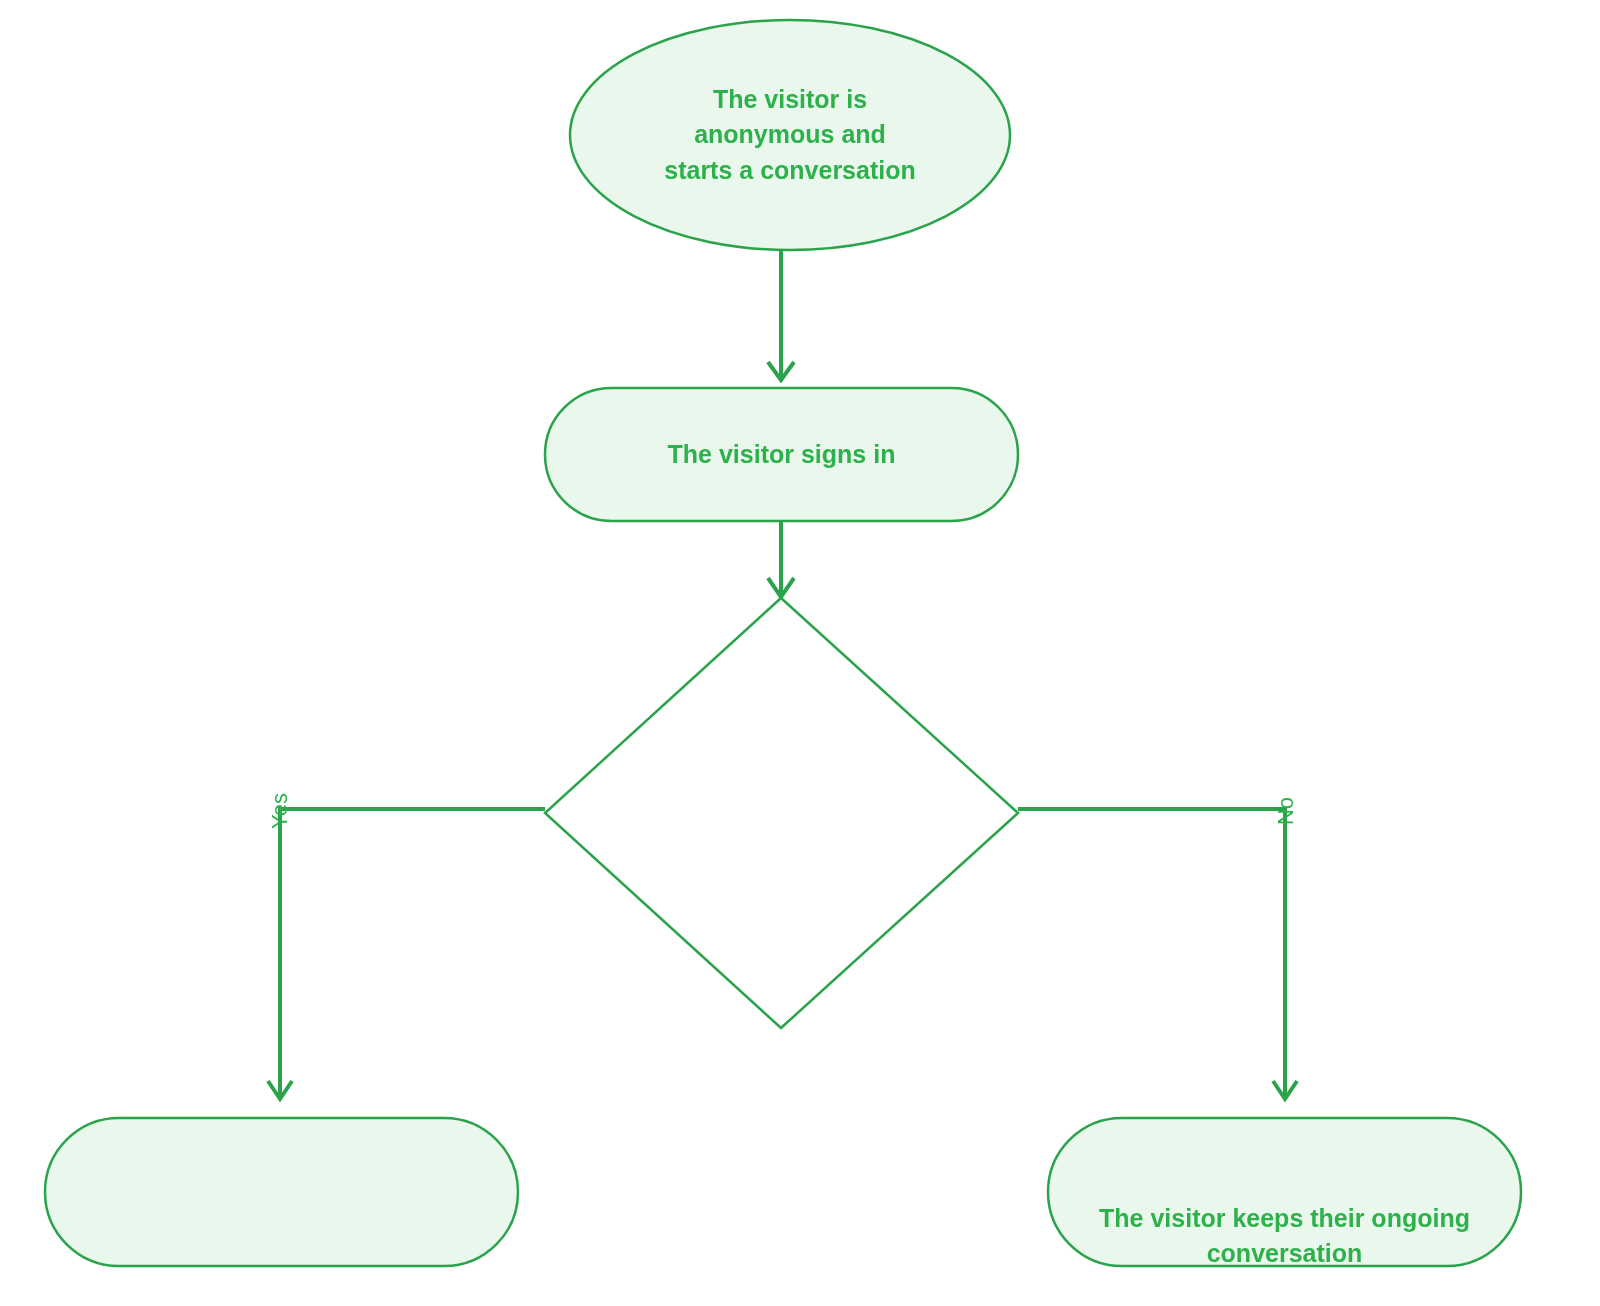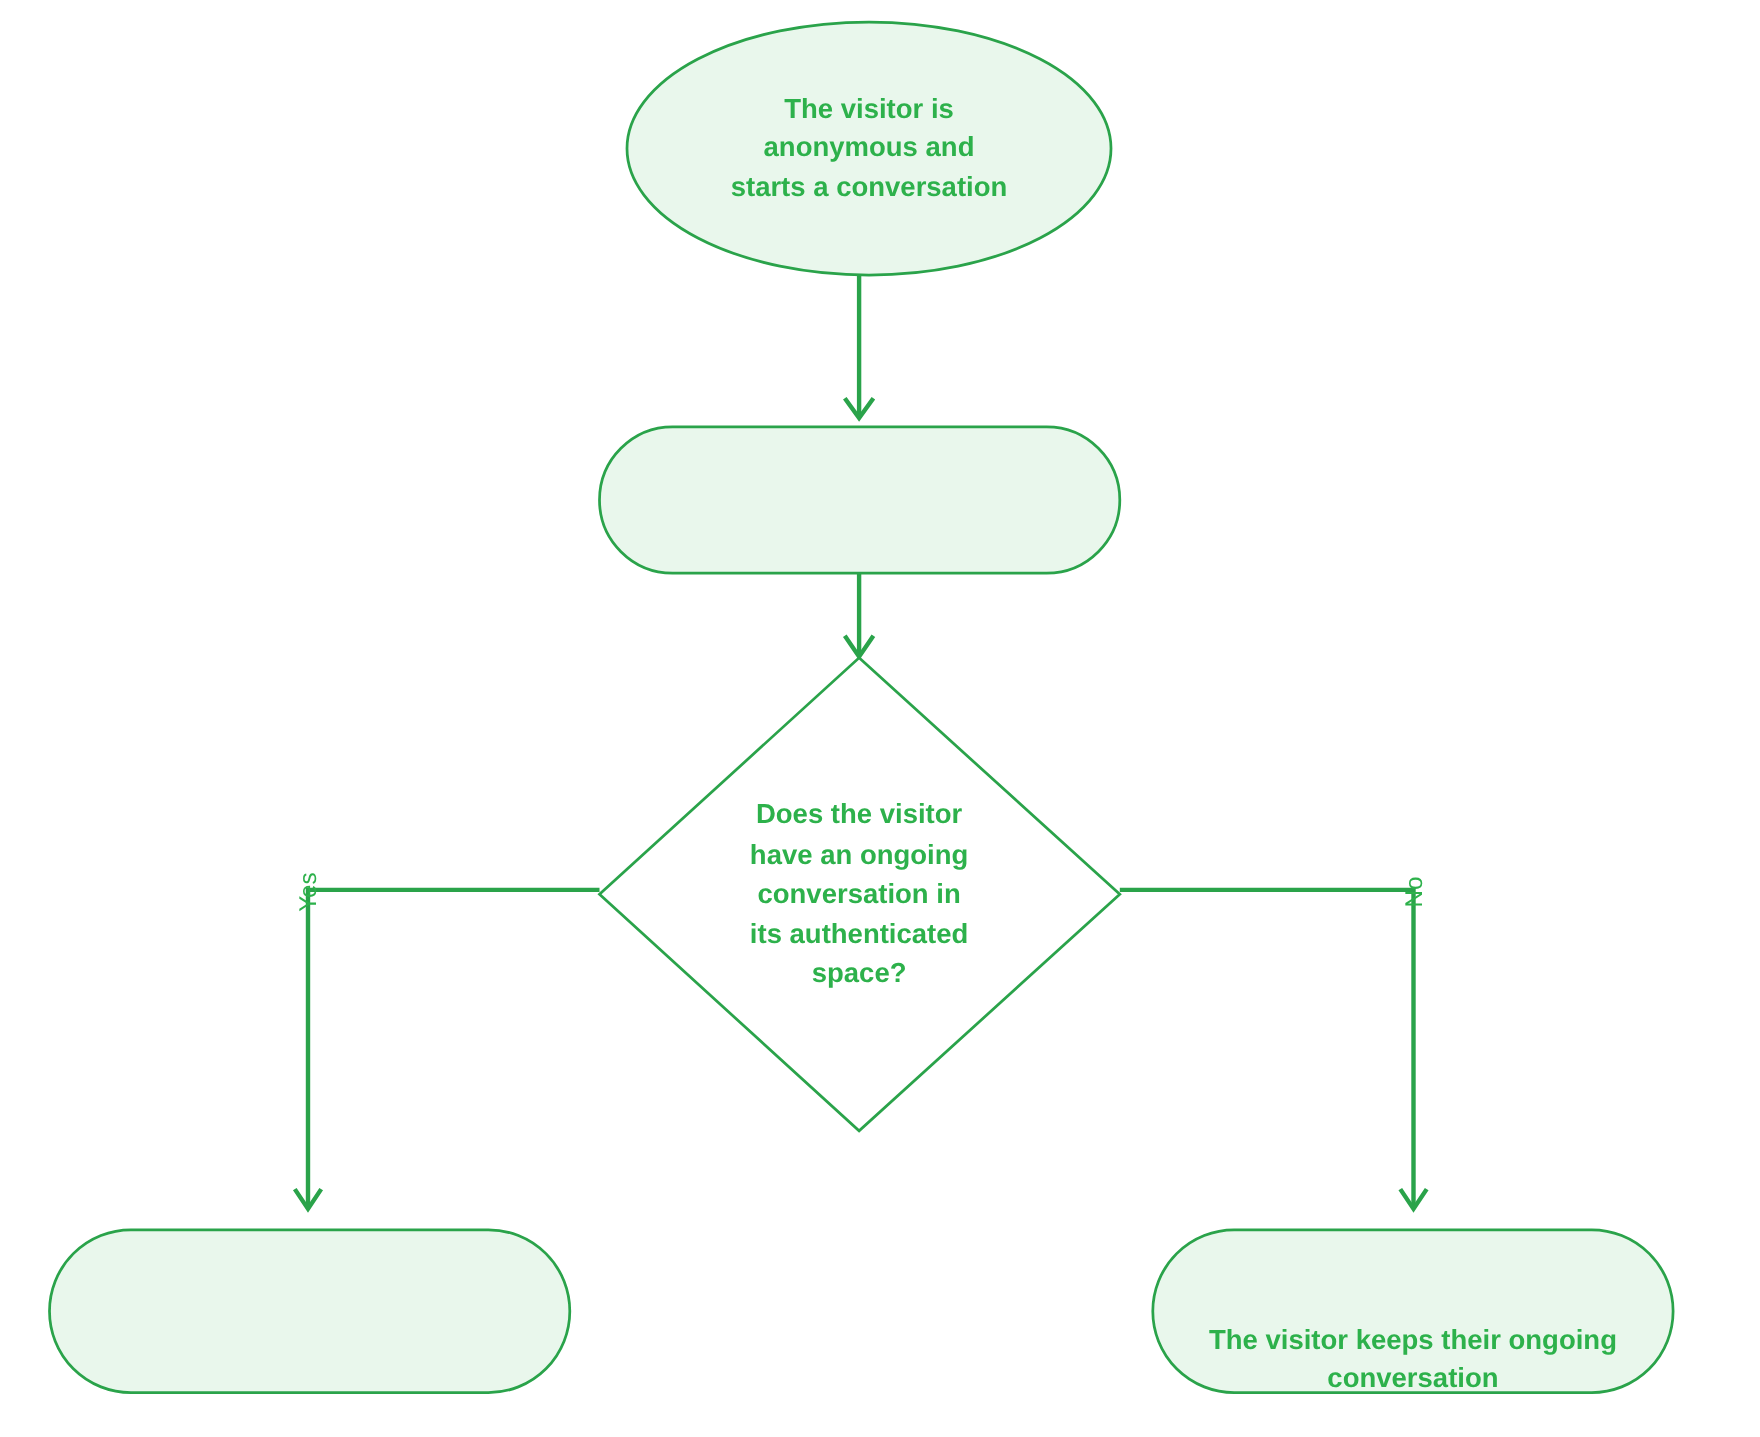--- a/index.html
+++ b/index.html
@@ -132,26 +132,22 @@
 
     <rect x="45" y="1118" width="473" height="148" rx="74" ry="74" fill="#e9f7ec" stroke="#2aa34a" stroke-width="2.5"></rect>
 
     <rect x="1048" y="1118" width="473" height="148" rx="74" ry="74" fill="#e9f7ec" stroke="#2aa34a" stroke-width="2.5"></rect>
   </svg>
 
   <div class="node-label" id="label-start">The visitor is
 anonymous and
 starts a conversation</div>
 
+  <div class="node-label" id="label-signin">The visitor signs in</div>
 
-  <div class="node-label" id="label-decision">Does the visitor
-have an ongoing
-conversation in
-its authenticated
-space?</div>
 
 
   <div class="node-label" id="label-keeps">The visitor keeps their ongoing
 conversation</div>
 
   <div class="edge-label" id="edge-label-yes">Yes</div>
 
   <div class="edge-label" id="edge-label-no">No</div>
 
 </div>

